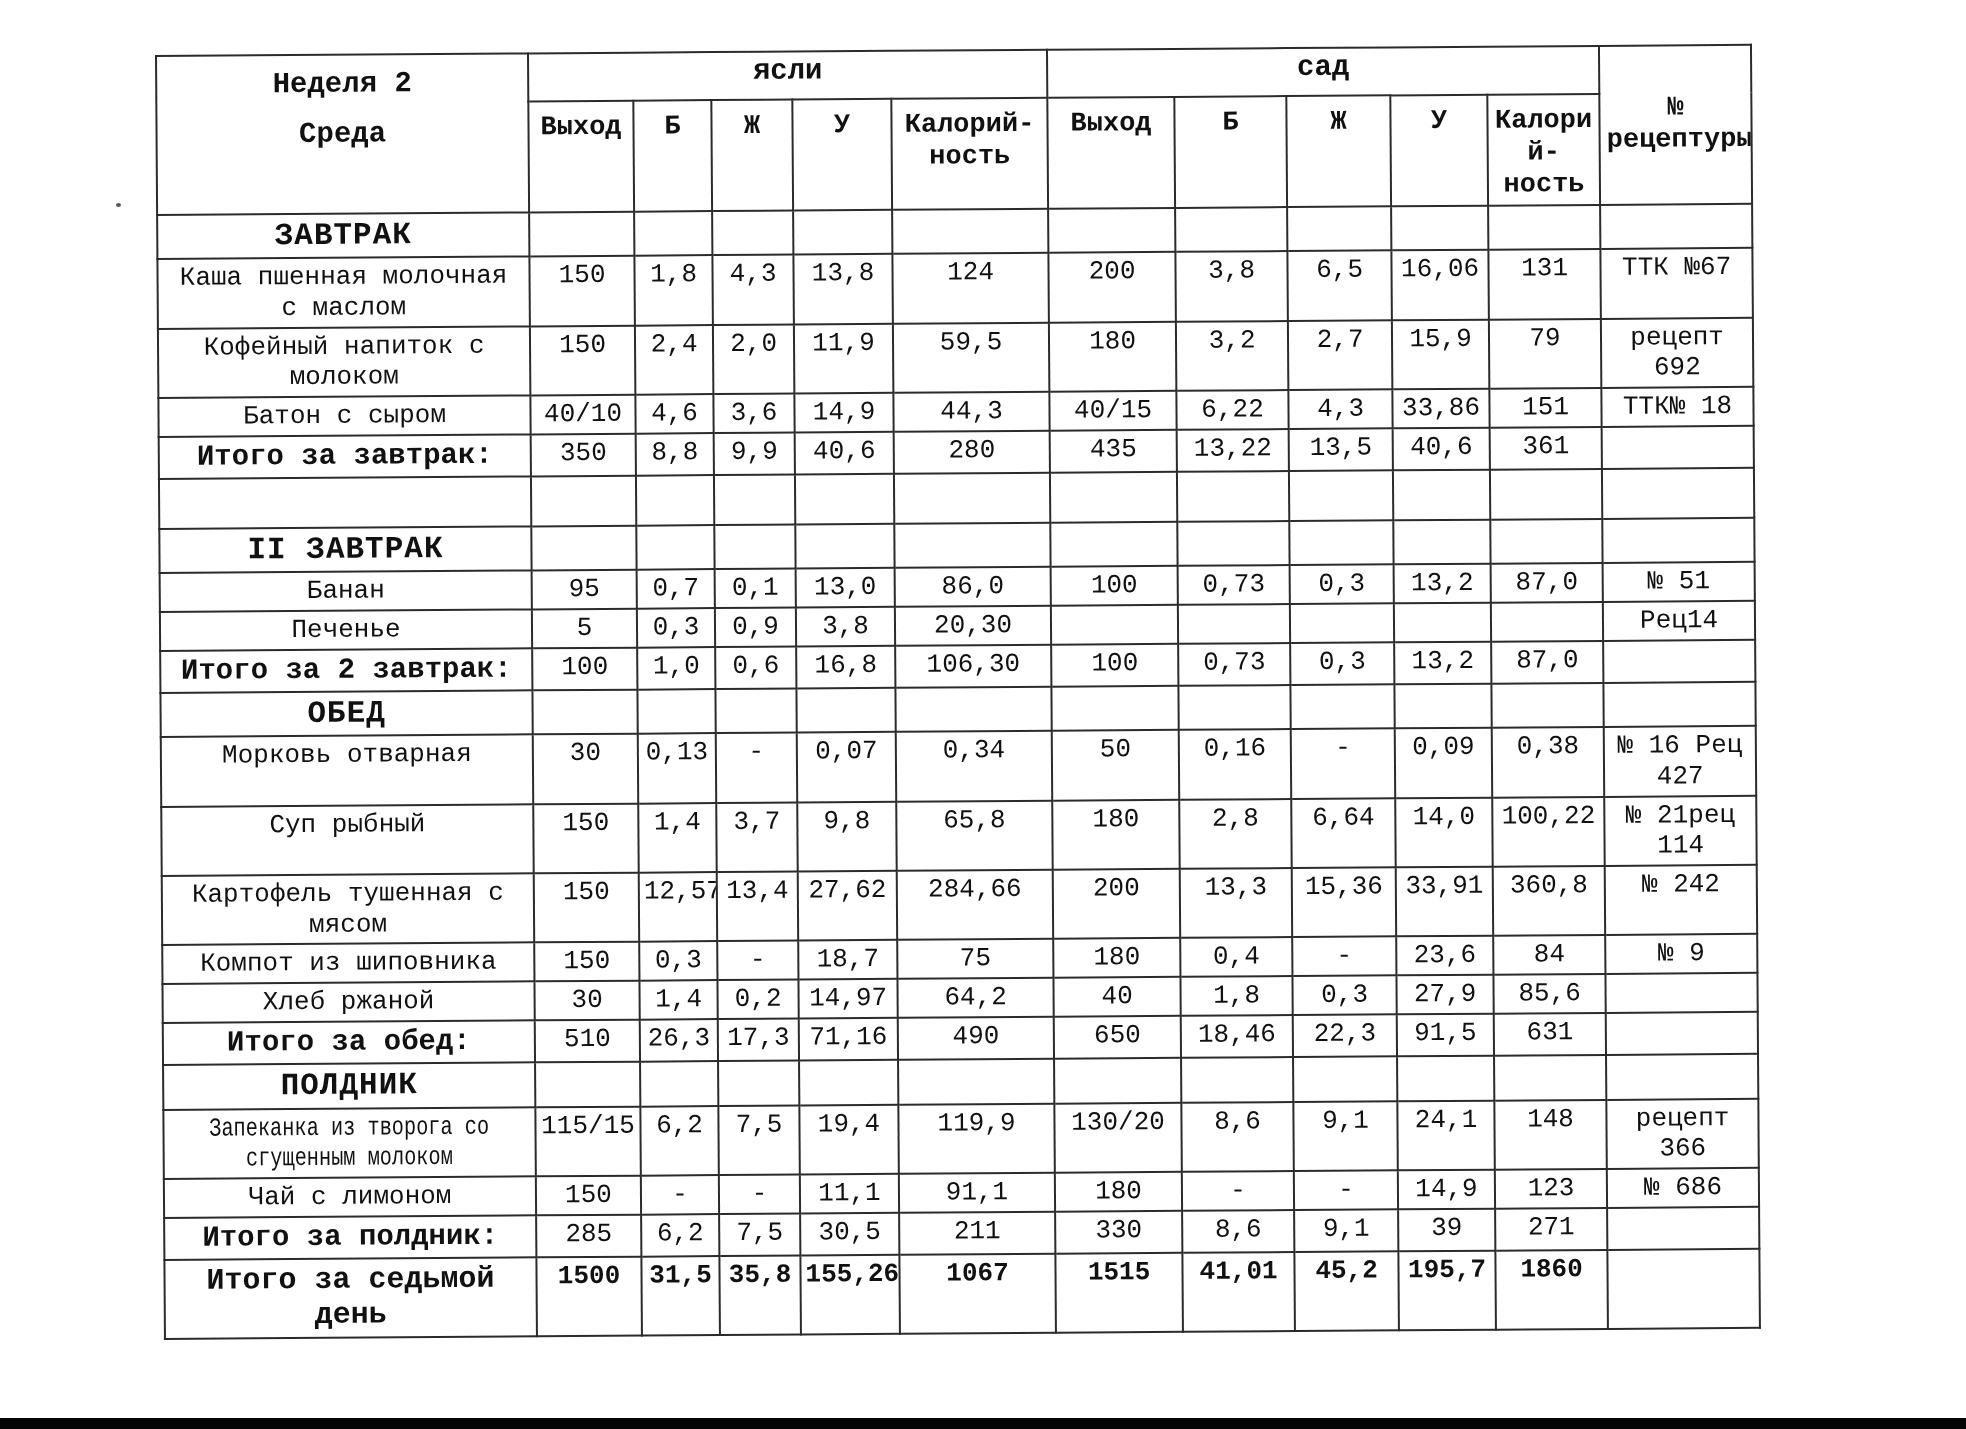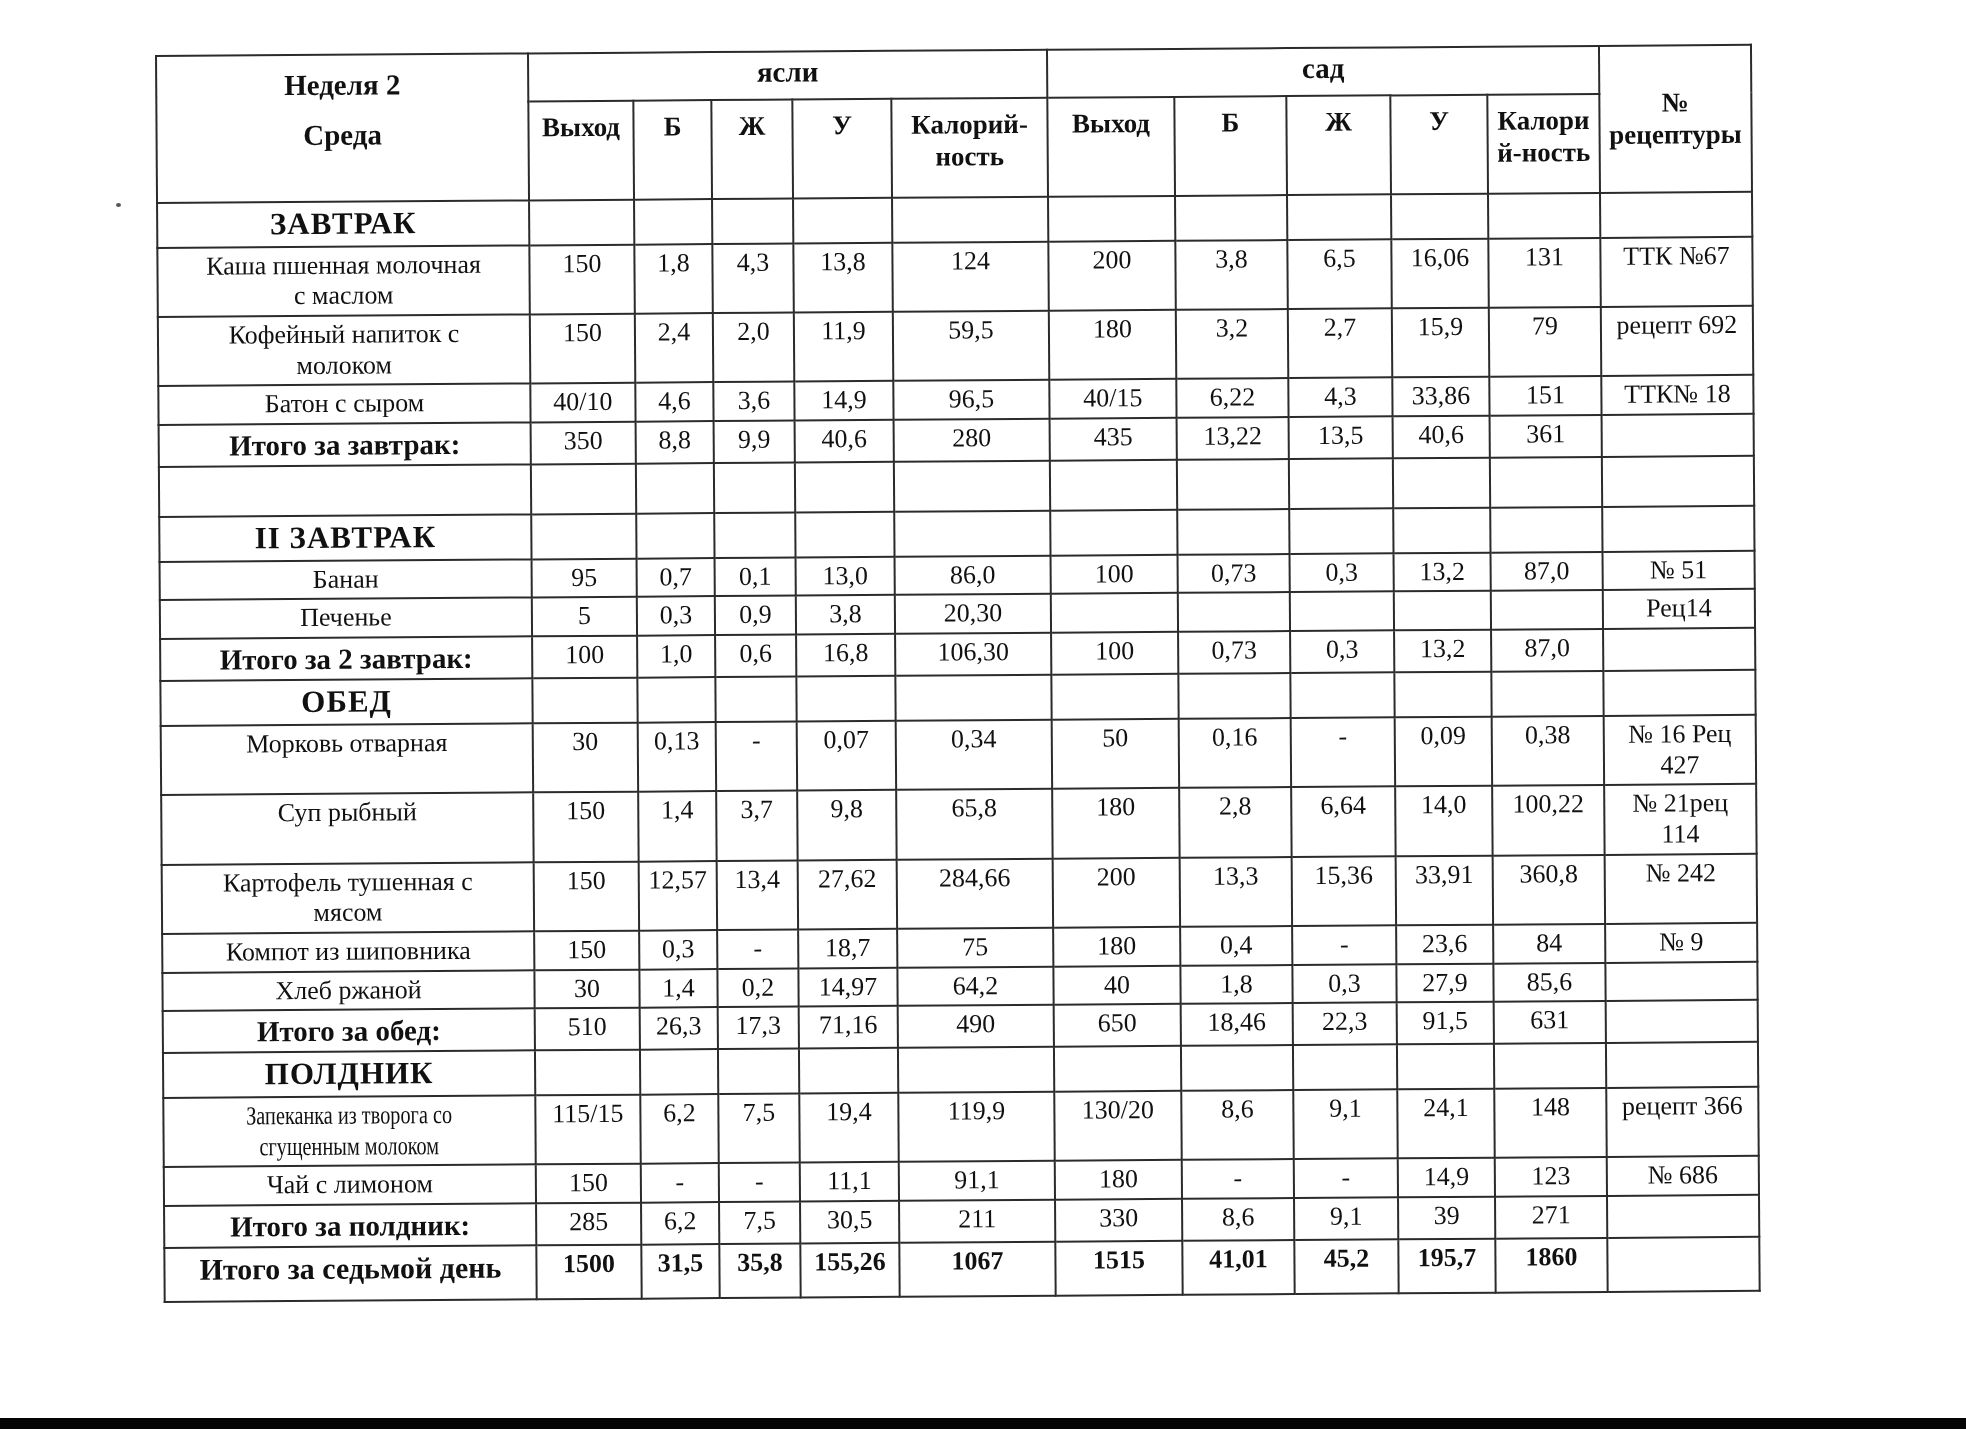--- a/index.html
+++ b/index.html
@@ -2,21 +2,21 @@
 <html><head>
 <meta charset="utf-8">
 <style>
   html, body { margin: 0; padding: 0; background: #ffffff; }
   .page {
     position: relative;
     width: 1966px;
     height: 1429px;
     background: #ffffff;
     overflow: hidden;
-    font-family: Liberation Serif, serif;
+    font-family: Liberation Mono, monospace;
     color: #111;
   }
   table.menu-table {
     position: absolute;
     left: 155px;
     top: 55px;
     width: 1595px;
     border-collapse: collapse;
     table-layout: fixed;
     transform: rotate(-0.4deg);
@@ -164,21 +164,21 @@
           <td class="val-cell">15,9</td>
           <td class="val-cell">79</td>
           <td class="recipe-cell">рецепт 692</td>
         </tr>
         <tr class="r-dish">
           <td class="name-cell">Батон с сыром</td>
           <td class="val-cell">40/10</td>
           <td class="val-cell">4,6</td>
           <td class="val-cell">3,6</td>
           <td class="val-cell">14,9</td>
-          <td class="val-cell">96,5</td>
+          <td class="val-cell">44,3</td>
           <td class="val-cell">40/15</td>
           <td class="val-cell">6,22</td>
           <td class="val-cell">4,3</td>
           <td class="val-cell">33,86</td>
           <td class="val-cell">151</td>
           <td class="recipe-cell">ТТК№ 18</td>
         </tr>
         <tr class="r-total">
           <td class="name-cell">Итого за завтрак:</td>
           <td class="val-cell">350</td>

